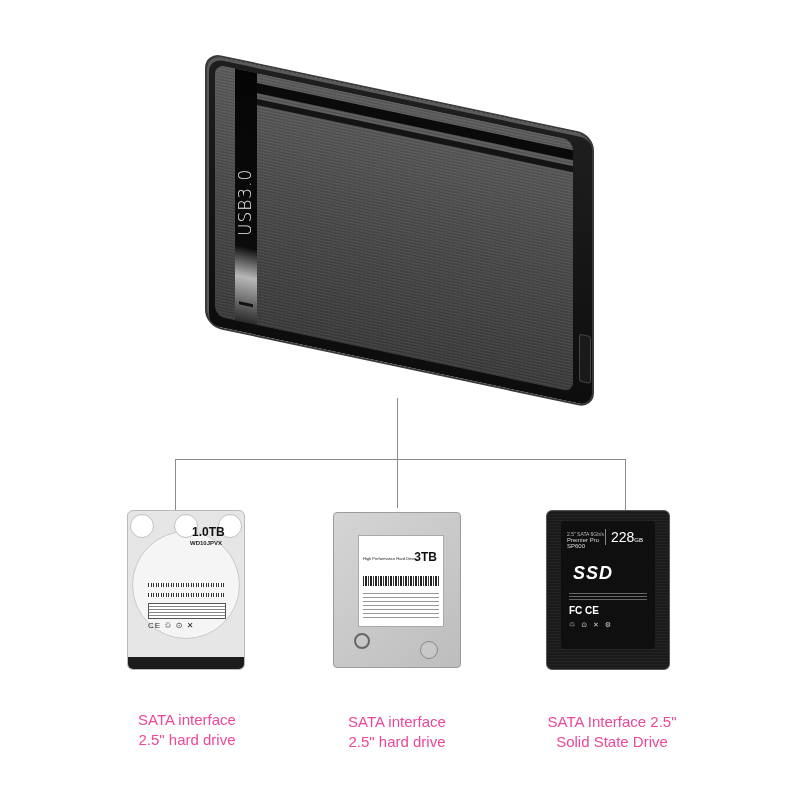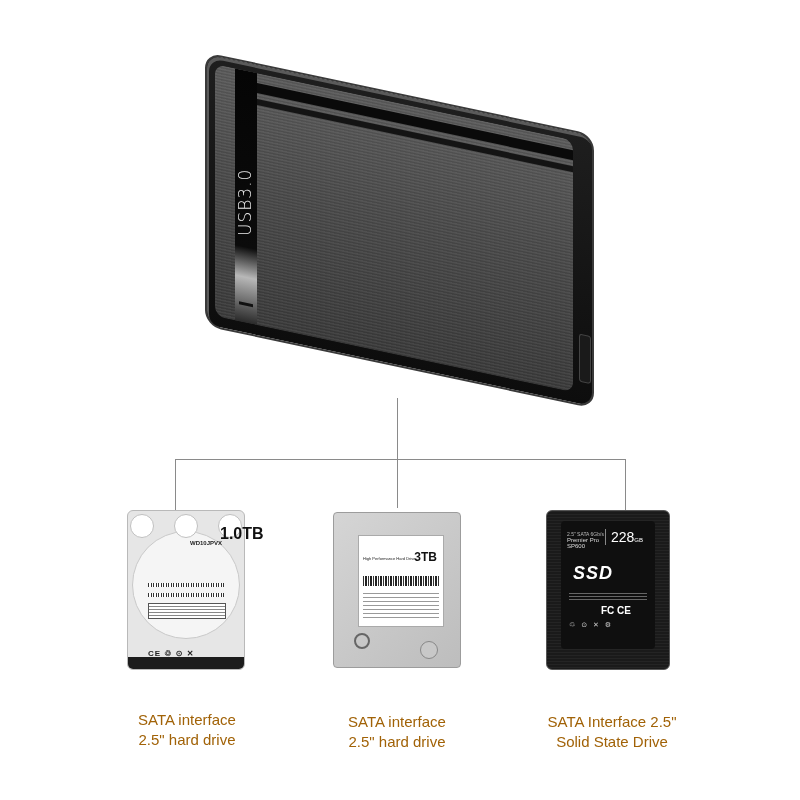--- a/index.html
+++ b/index.html
@@ -56,27 +56,27 @@
     .drive { position: absolute; }
     .hdd25 {
       left: 127px; top: 510px; width: 116px; height: 158px;
       background: #e6e6e6; border-radius: 6px; border: 1px solid #b9b9b9;
     }
     .hdd25 .platter {
       position: absolute; left: 4px; top: 20px; width: 106px; height: 106px; border-radius: 50%;
       background: #f5f5f5; border: 1px solid #c9c9c9;
     }
     .hdd25 .notch { position: absolute; top: 3px; width: 22px; height: 22px; border-radius: 50%; background: #ffffff; border: 1px solid #c0c0c0; }
-    .hdd25 .cap { position: absolute; left: 64px; top: 14px; font-weight: bold; font-size: 16px; color: #111; margin-left: 28px; }
+    .hdd25 .cap { position: absolute; left: 64px; top: 14px; font-weight: bold; font-size: 12px; color: #111; }
     .hdd25 .model { position: absolute; left: 62px; top: 29px; font-weight: bold; font-size: 6px; color: #222; }
     .hdd25 .barcode { position: absolute; left: 20px; height: 4px; width: 76px;
       background: repeating-linear-gradient(90deg, #333 0 1px, #fff 1px 3px, #333 3px 4px, #fff 4px 5px); }
     .hdd25 .notice { position: absolute; left: 20px; top: 92px; width: 76px; height: 14px; border: 1px solid #555; background: #fff;
       background-image: repeating-linear-gradient(180deg, #fff 0 2px, #888 2px 3px); }
-    .hdd25 .certs { position: absolute; left: 20px; top: 110px; font-size: 8px; font-weight: bold; color: #222; letter-spacing: 1px; margin-top: 28px; }
+    .hdd25 .certs { position: absolute; left: 20px; top: 110px; font-size: 8px; font-weight: normal; color: #222; letter-spacing: 1px; }
     .hdd25 .conn { position: absolute; left: 0; bottom: 0; width: 116px; height: 12px; background: #1c1c1c; border-radius: 0 0 5px 5px; }
 
     .hdd35 {
       left: 333px; top: 512px; width: 126px; height: 154px;
       background: linear-gradient(135deg, #d5d5d5, #bdbdbd); border-radius: 4px; border: 1px solid #9c9c9c;
     }
     .hdd35 .label {
       position: absolute; left: 24px; top: 22px; width: 84px; height: 90px; background: #fff; border: 1px solid #aaa;
     }
     .hdd35 .cap { position: absolute; right: 6px; top: 6px; font-weight: bold; font-size: 12px; color: #111; margin-top: 8px; }
@@ -95,25 +95,25 @@
     }
     .ssd .panel { position: absolute; left: 14px; top: 10px; width: 94px; height: 128px; background: #0f0f0f; border-radius: 4px; }
     .ssd .sub { position: absolute; left: 6px; top: 10px; color: #bbb; font-size: 5px; line-height: 6px; }
     .ssd .sub .big { font-size: 6px; color: #ddd; }
     .ssd .divider { position: absolute; left: 44px; top: 8px; width: 1px; height: 16px; background: #888; }
     .ssd .cap { position: absolute; left: 50px; top: 8px; color: #fff; font-size: 14px; }
     .ssd .cap small { font-size: 6px; }
     .ssd .brand { position: absolute; left: 12px; top: 42px; color: #fff; font-size: 18px; font-weight: bold; font-style: italic; letter-spacing: 1px; }
     .ssd .fine { position: absolute; left: 8px; top: 70px; width: 78px; height: 10px;
       background-image: repeating-linear-gradient(180deg, #0f0f0f 0 2px, #666 2px 3px); }
-    .ssd .fcc { position: absolute; left: 8px; top: 84px; color: #fff; font-size: 10px; font-weight: bold; margin-left: 32px; }
+    .ssd .fcc { position: absolute; left: 8px; top: 84px; color: #fff; font-size: 10px; font-weight: bold; }
     .ssd .icons { position: absolute; left: 8px; top: 100px; color: #ccc; font-size: 7px; letter-spacing: 2px; }
 
     
-    .caption { position: absolute; text-align: center; font-size: 15px; line-height: 20px; color: #a16207; white-space: nowrap; }
+    .caption { position: absolute; text-align: center; font-size: 15px; line-height: 20px; color: #ec4899; white-space: nowrap; }
     .cap1 { left: 120px; top: 710px; width: 134px; }
     .cap2 { left: 330px; top: 712px; width: 134px; }
     .cap3 { left: 530px; top: 712px; width: 164px; }
   </style>
 </head>
 <body>
 
 <div class="enclosure">
   <div class="enc-body">
     <div class="enc-shell">

